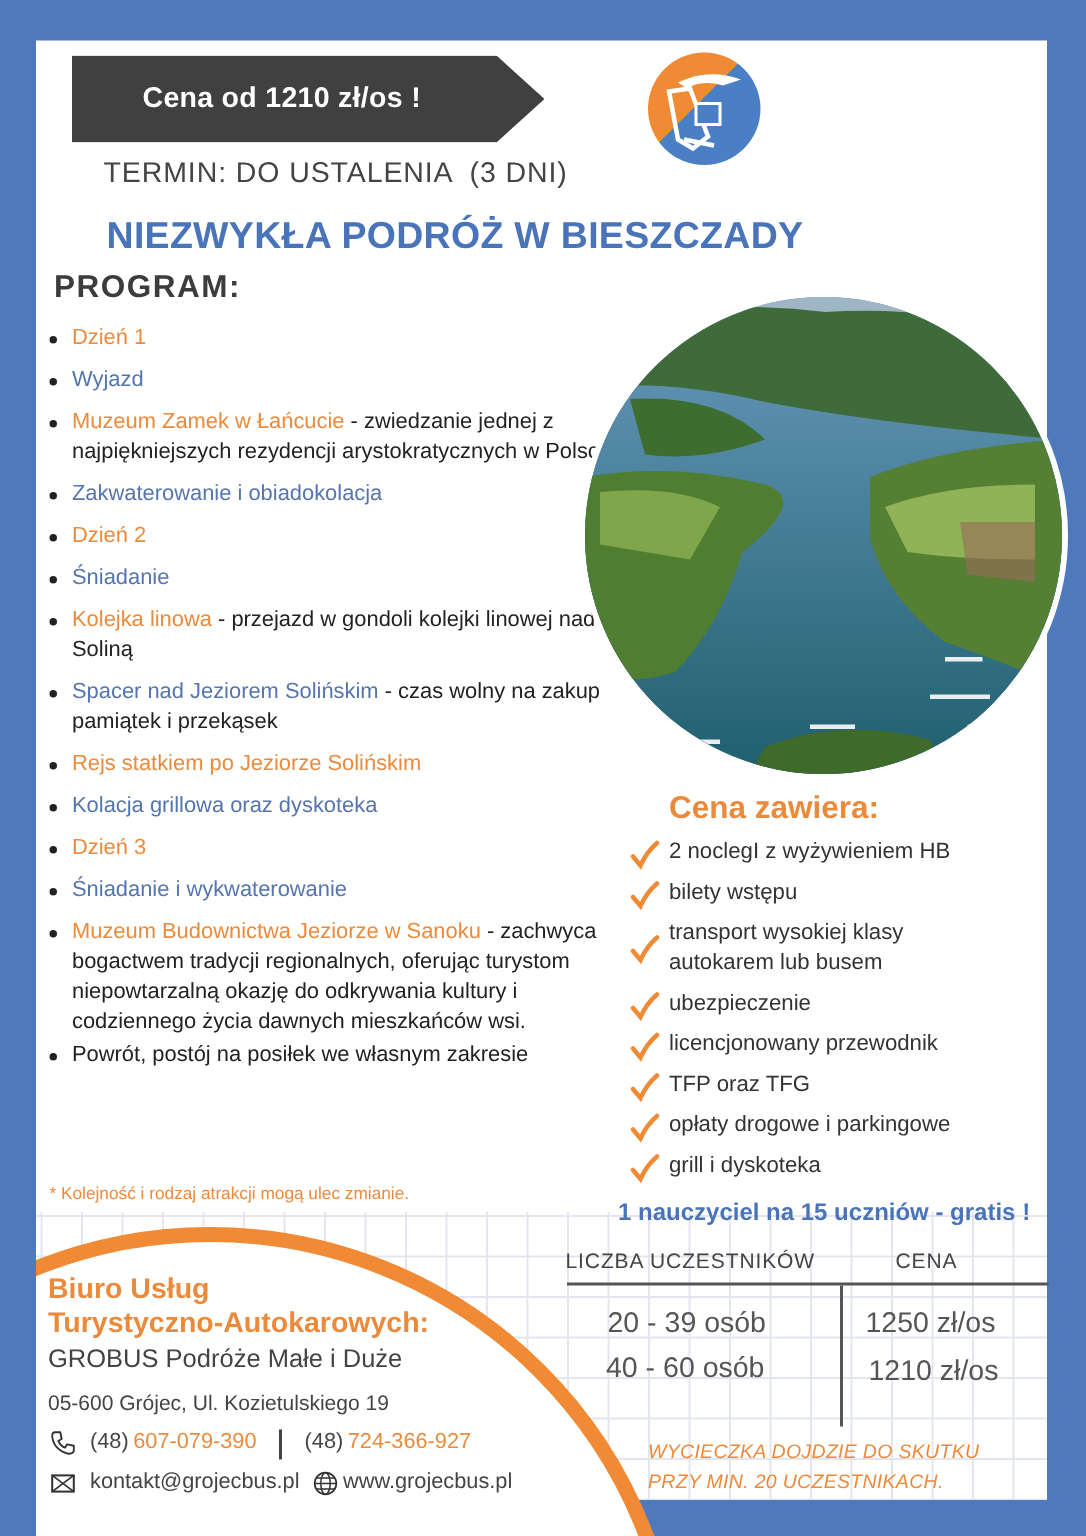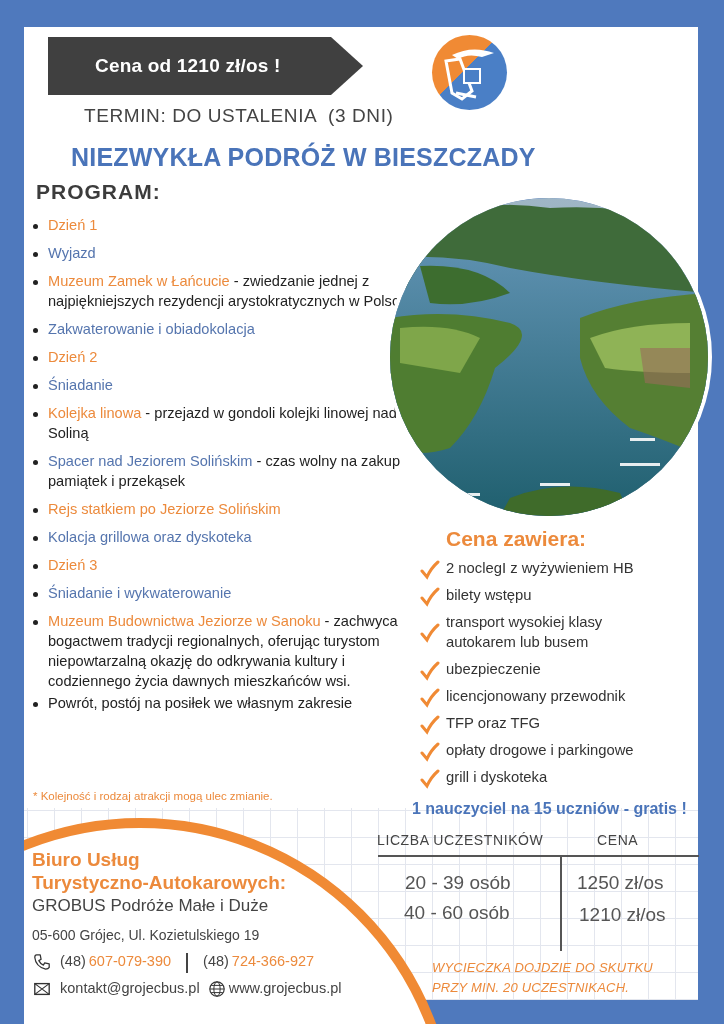--- a/index.html
+++ b/index.html
@@ -77,21 +77,21 @@
   }
   .logo-name .gro { color: #4a7fc6; }
   .logo-name .bus { color: #f0802e; }
   .logo-sub {
     font-size: 10px; letter-spacing: 6.2px;
     color: #333; font-weight: bold;
     margin-top: 3px;
     font-family: "Liberation Sans", sans-serif;
   }
   .termin {
-    position: absolute; left: 84px; top: 105px;
+    position: absolute; left: 69px; top: 105px;
     font-size: 19px; color: #444; letter-spacing: 0.6px;
     font-family: "Liberation Sans", sans-serif;
   }
   .title {
     position: absolute; left: 71px; top: 143px;
     font-family: "Liberation Sans", sans-serif;
     font-size: 25px; font-weight: bold; color: #4a74b9;
     letter-spacing: 0.2px;
   }
   .program-h {

